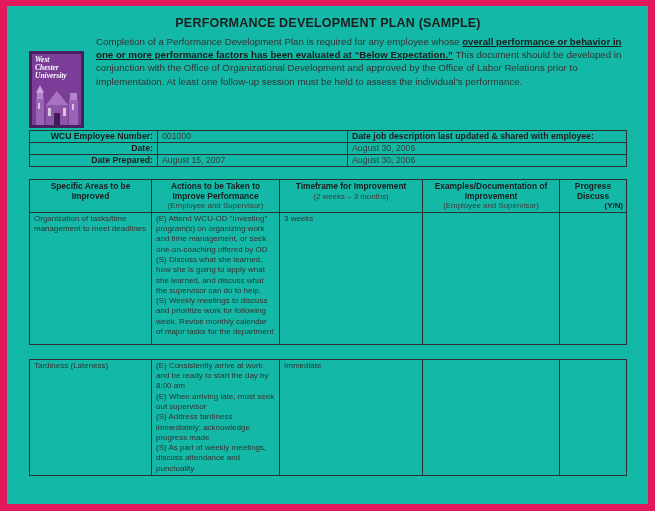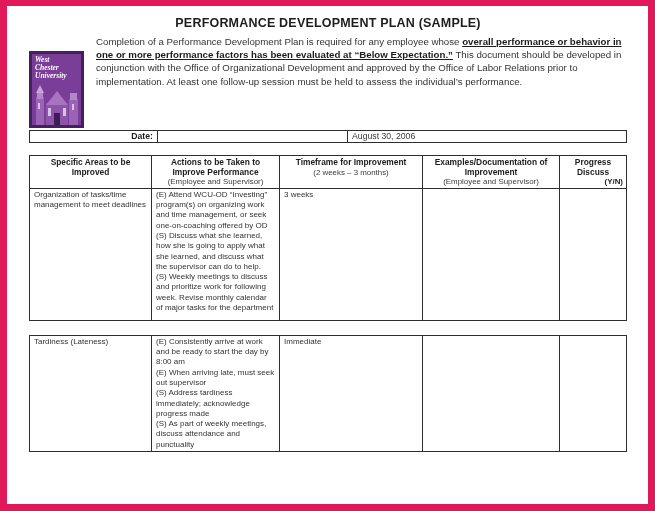--- a/index.html
+++ b/index.html
@@ -5,21 +5,21 @@
   html,body{margin:0;padding:0;}
   body{
     width:655px;height:511px;
     background:#e1195a;            
     position:relative;
     font-family:"Liberation Sans", sans-serif;
     -webkit-font-smoothing:antialiased;
   }
   .page{
     position:absolute;left:7px;top:6px;right:7px;bottom:7px;
-    background:#ffffff;color:#2a2a2a;overflow:hidden;
+    background:#14b8a6;color:#2a2a2a;overflow:hidden;
   }
   .content{padding:6px 21px 0 22px;}
 
   
   .doc-title{
     text-align:center;font-size:12.5px;font-weight:bold;color:#1d1d1d;
     letter-spacing:.2px;margin:4px 0 2px 0;
   }
   .headerblock{font-size:9.7px;line-height:13.2px;color:#333;}
   .logo{
@@ -95,23 +95,33 @@
       <p class="p1"><span>Completion of a Performance Development Plan is required for any employee whose </span><span class="bold-underline">overall performance or behavior in one or more performance factors has been evaluated at “Below Expectation.”</span><span>  This document should be developed in conjunction with the Office of Organizational Development and approved by the Office of Labor Relations prior to implementation.  At least one follow-up session must be held to assess the individual’s performance.</span></p>
     </div>
 
     <table class="info-table">
       <colgroup>
           <col style="width:128px">
           <col style="width:190px">
           <col>
         </colgroup>
       <tbody>
+          <tr>
+        <td class="info-label">WCU Employee Number:</td>
+        <td class="info-value">001000</td>
+        <td class="info-right-bold">Date job description last updated &amp; shared with employee:</td>
+      </tr>
       <tr>
         <td class="info-label">Date:</td>
         <td class="info-value"></td>
+        <td class="info-right">August 30, 2006</td>
+      </tr>
+      <tr>
+        <td class="info-label">Date Prepared:</td>
+        <td class="info-value">August 15, 2007</td>
         <td class="info-right">August 30, 2006</td>
       </tr>
     </tbody>
       </table>
 
     <table class="main-table">
       <colgroup>
           <col style="width:122px">
           <col style="width:128px">
           <col style="width:143px">

